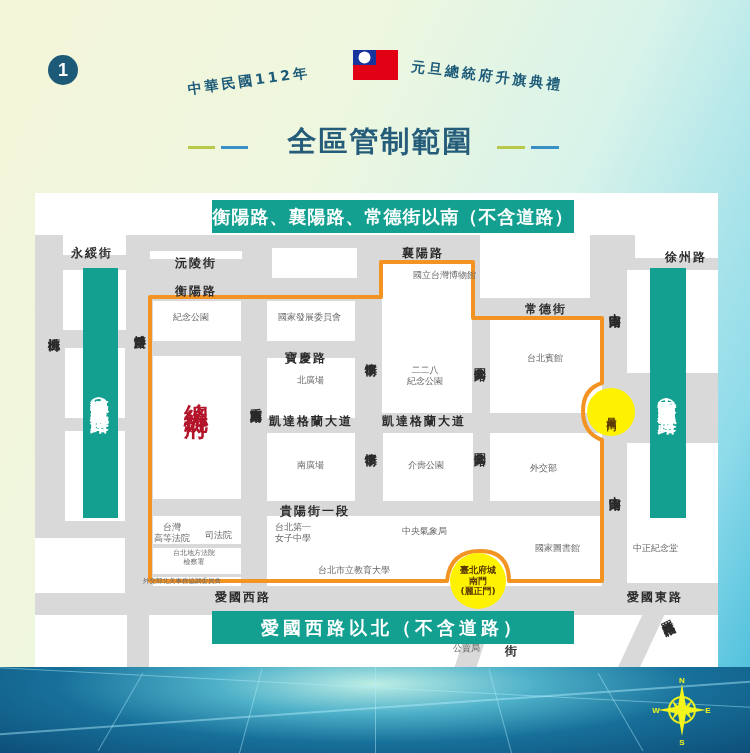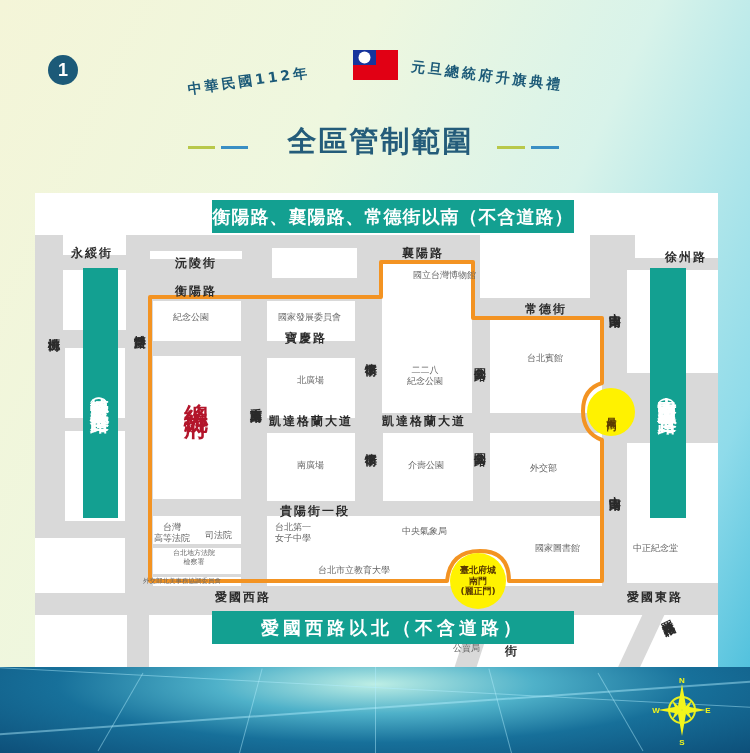--- a/index.html
+++ b/index.html
@@ -139,21 +139,21 @@
   <div class="president" style="left:145px; top:190px;">總統府</div>
 
   <div class="street" style="left:36px; top:52px;">永綏街</div>
   <div class="street" style="left:140px; top:62px;">沅陵街</div>
   <div class="street" style="left:140px; top:90px;">衡陽路</div>
   <div class="street" style="left:367px; top:52px;">襄陽路</div>
   <div class="street" style="left:630px; top:56px;">徐州路</div>
   <div class="street" style="left:490px; top:108px;">常德街</div>
   <div class="street v" style="left:10px; top:135px;">桃源街</div>
   <div class="street v" style="left:96px; top:132px;">博愛路</div>
-  <div class="street" style="left:250px; top:137px;">寶慶路</div>
+  <div class="street" style="left:250px; top:157px;">寶慶路</div>
   <div class="street v" style="left:212px; top:205px;">重慶南路</div>
   <div class="street v" style="left:327px; top:160px;">懷寧街</div>
   <div class="street v" style="left:327px; top:250px;">懷寧街</div>
   <div class="street" style="left:234px; top:220px;">凱達格蘭大道</div>
   <div class="street" style="left:347px; top:220px;">凱達格蘭大道</div>
   <div class="street v" style="left:436px; top:165px;">公園路</div>
   <div class="street v" style="left:436px; top:250px;">公園路</div>
   <div class="street v" style="left:571px; top:110px;">中山南路</div>
   <div class="street v" style="left:571px; top:293px;">中山南路</div>
   <div class="street" style="left:245px; top:310px;">貴陽街一段</div>

